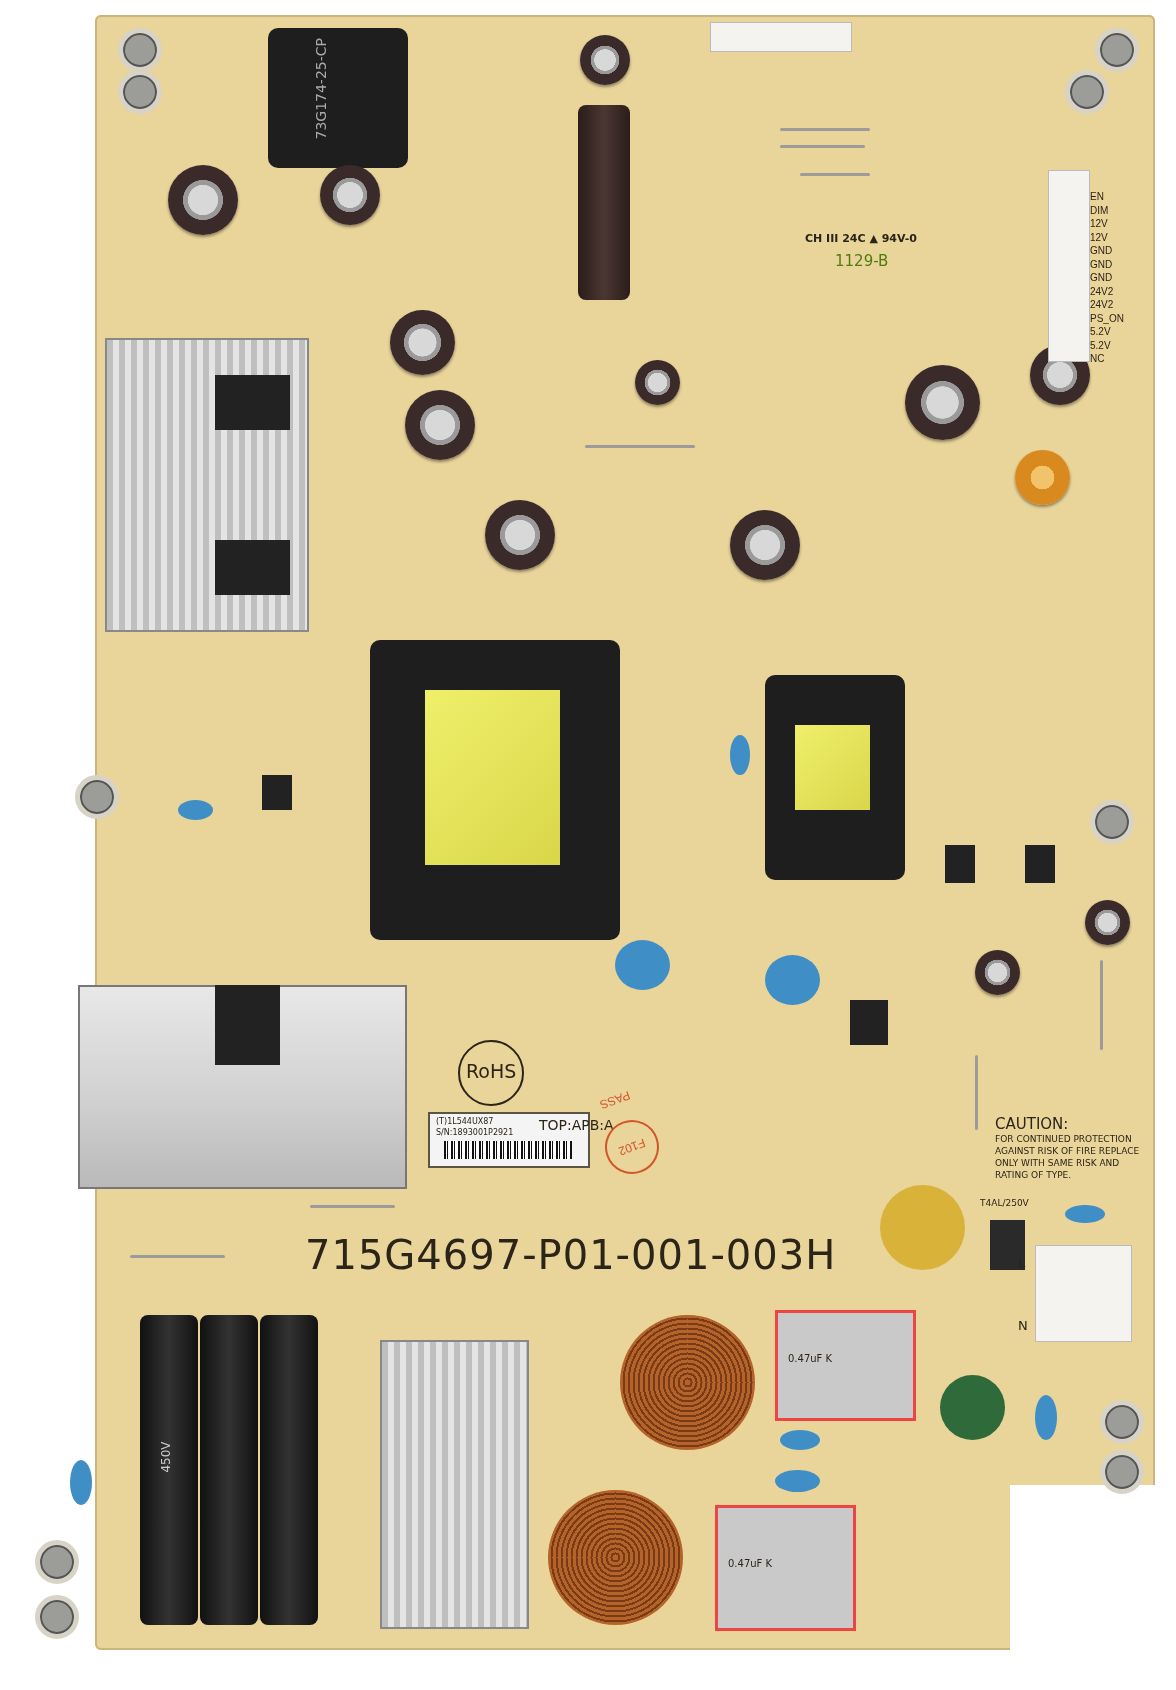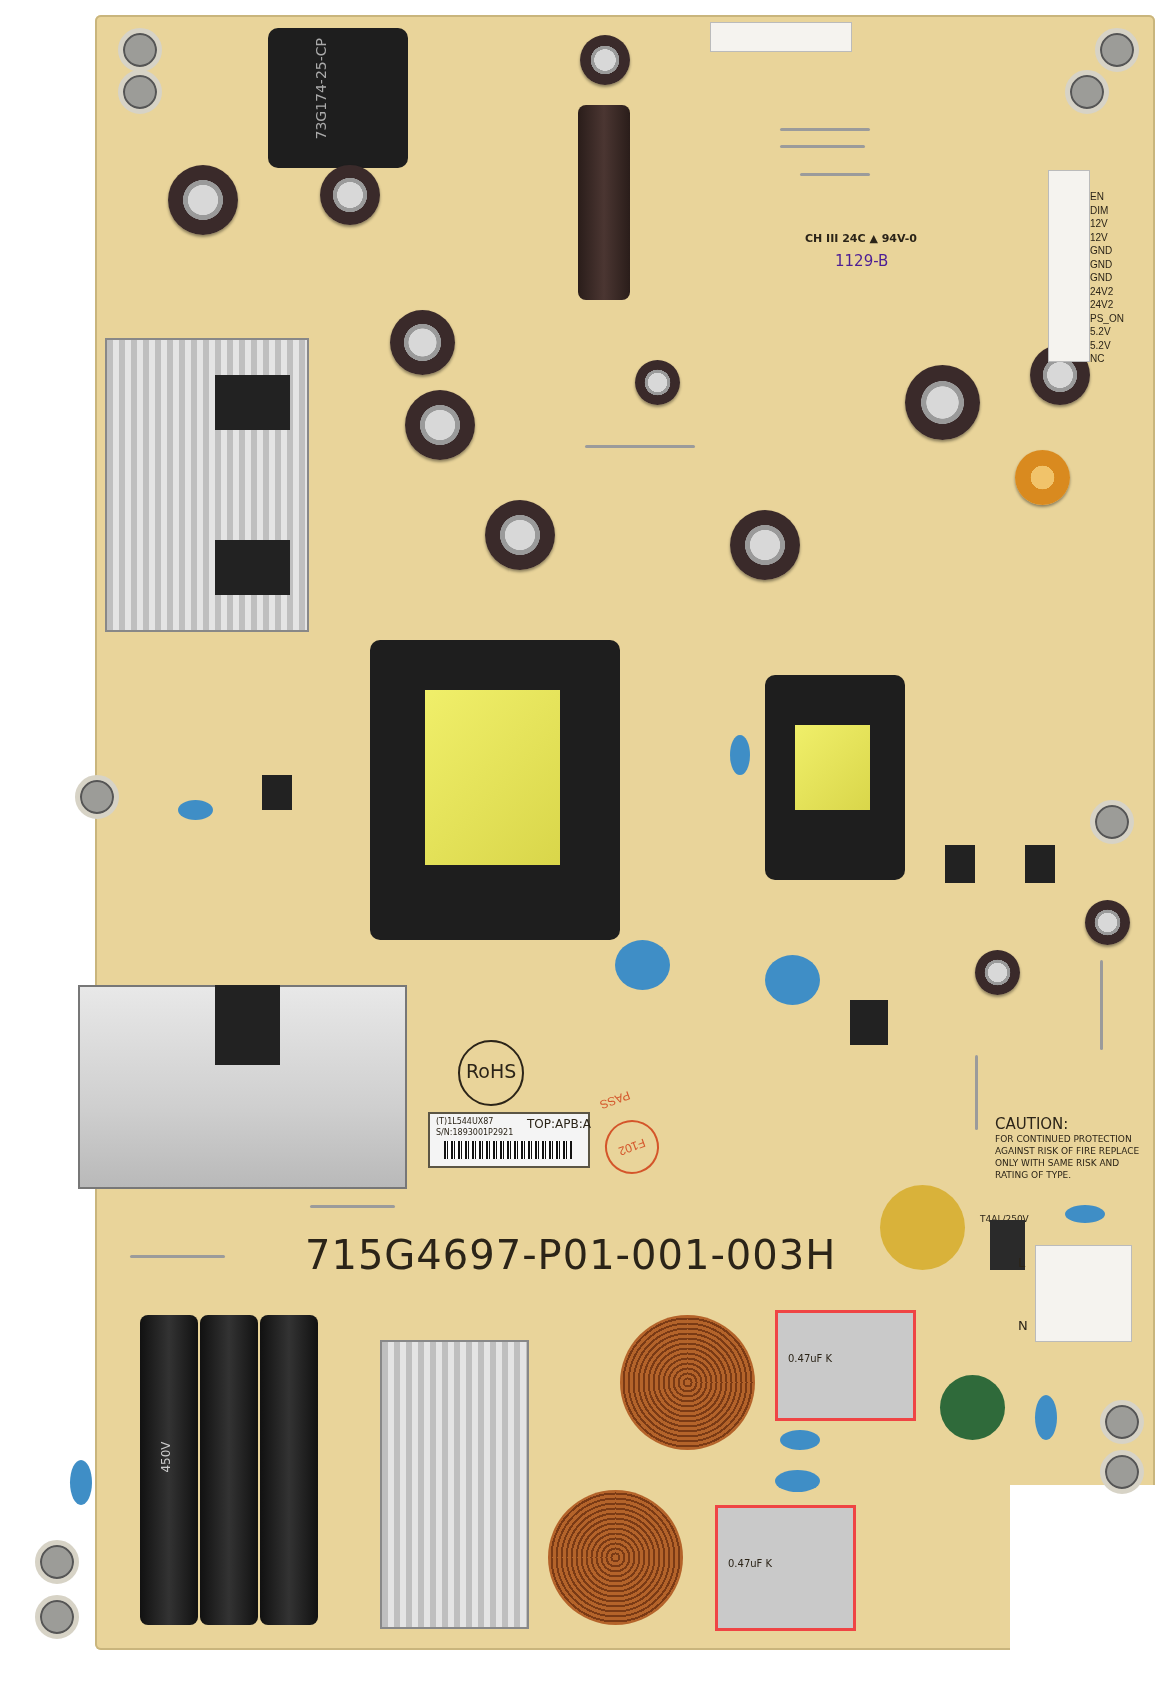--- a/index.html
+++ b/index.html
@@ -76,21 +76,21 @@
   <div>GND</div>
   <div>24V2</div>
   <div>24V2</div>
   <div>PS_ON</div>
   <div>5.2V</div>
   <div>5.2V</div>
   <div>NC</div>
 </div>
 
 <div class="silk" style="left:805px;top:232px;font-size:11px;font-weight:bold;">CH III 24C ▲ 94V-0</div>
-<div class="silk" style="left:835px;top:252px;font-size:15px;color:#4c1d95;">1129-B</div>
+<div class="silk" style="left:835px;top:252px;font-size:15px;color:#4d7c0f;">1129-B</div>
 
 <div class="heatsink" style="left:105px;top:338px;width:200px;height:290px;"></div>
 <div class="abs" style="left:215px;top:375px;width:75px;height:55px;background:#222;"></div>
 <div class="abs" style="left:215px;top:540px;width:75px;height:55px;background:#222;"></div>
 <div class="heatsinkh" style="left:78px;top:985px;width:325px;height:200px;"></div>
 <div class="abs" style="left:215px;top:985px;width:65px;height:80px;background:#222;"></div>
 <div class="heatsink" style="left:380px;top:1340px;width:145px;height:285px;"></div>
 
 <div class="xfmr" style="left:370px;top:640px;width:250px;height:300px;">
   <div class="yellow" style="left:55px;top:50px;width:135px;height:175px;"></div>
@@ -113,39 +113,39 @@
 <div class="bluecap" style="left:780px;top:1430px;width:40px;height:20px;"></div>
 <div class="bluecap" style="left:775px;top:1470px;width:45px;height:22px;"></div>
 <div class="bluecap" style="left:70px;top:1460px;width:22px;height:45px;"></div>
 
 <div class="abs" style="left:458px;top:1040px;width:62px;height:62px;border:2px solid #2b2418;border-radius:50%;text-decoration:underline;">
   <div class="silk" style="left:6px;top:18px;font-size:19px;">RoHS</div>
 </div>
 
 <div class="label-sticker" style="left:428px;top:1112px;width:158px;height:52px;">
   <div class="silk" style="left:6px;top:3px;font-size:8px;">(T)1L544UX87</div>
-  <div class="silk" style="left:97px;top:3px;font-size:12px;">TOP:APB:A</div>
+  <div class="silk" style="left:109px;top:3px;font-size:14px;">TOP:APB:A</div>
   <div class="silk" style="left:6px;top:14px;font-size:8px;">S/N:1893001P2921</div>
   <div class="barcode" style="left:14px;top:27px;width:128px;height:18px;"></div>
 </div>
 
 <div class="stamp" style="left:605px;top:1120px;width:50px;height:50px;line-height:50px;transform:rotate(160deg);">
   <span>F102 PASS</span>
 </div>
 
 <div class="silk" style="left:995px;top:1115px;font-size:9px;line-height:12px;">
   <div style="font-size:15px;line-height:18px;">CAUTION:</div>
   <div>FOR CONTINUED PROTECTION</div>
   <div>AGAINST RISK OF FIRE REPLACE</div>
   <div>ONLY WITH  SAME RISK AND</div>
   <div>RATING OF TYPE.</div>
 </div>
 
 <div class="abs" style="left:880px;top:1185px;width:85px;height:85px;border-radius:50%;background:#d9b23a;"></div>
-<div class="silk" style="left:980px;top:1198px;font-size:9px;margin-top:16px;">T4AL/250V</div>
+<div class="silk" style="left:980px;top:1198px;font-size:9px;">T4AL/250V</div>
 <div class="abs" style="left:990px;top:1220px;width:35px;height:50px;background:#2a2a2a;"></div>
 <div class="conn" style="left:1035px;top:1245px;width:95px;height:95px;"></div>
 <div class="silk" style="left:1018px;top:1255px;font-size:13px;">L</div>
 <div class="silk" style="left:1018px;top:1318px;font-size:13px;">N</div>
 <div class="abs" style="left:940px;top:1375px;width:65px;height:65px;border-radius:50%;background:#2f6a3a;"></div>
 
 <div class="silk" style="left:305px;top:1232px;font-size:40px;letter-spacing:1px;text-align:right;">715G4697-P01-001-003H</div>
 
 <div class="bigcap" style="left:140px;top:1315px;width:58px;height:310px;"></div>
 <div class="bigcap" style="left:200px;top:1315px;width:58px;height:310px;"></div>

